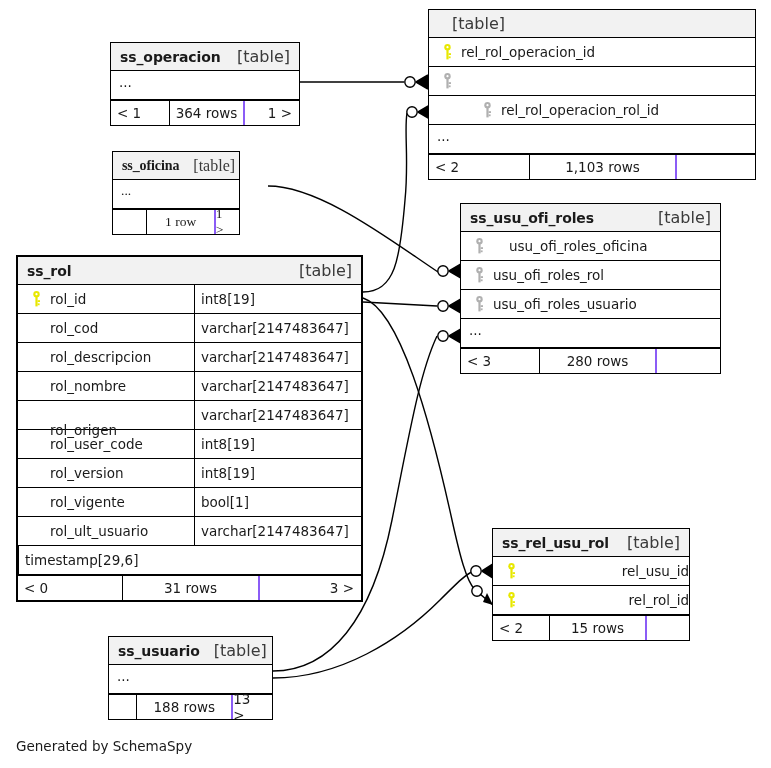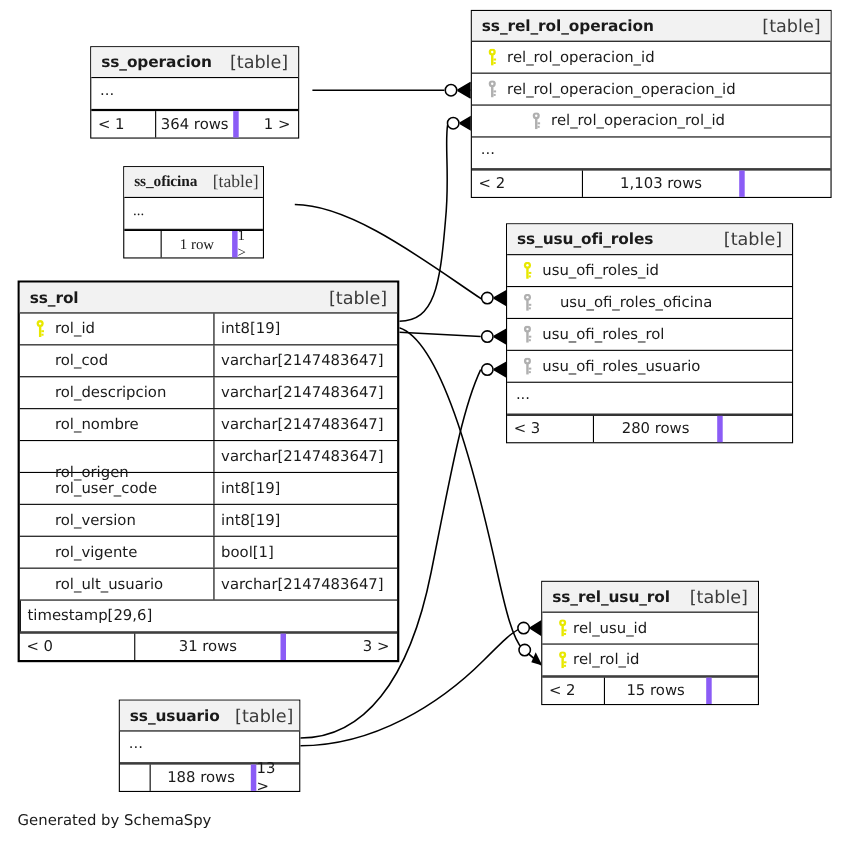--- a/index.html
+++ b/index.html
@@ -92,37 +92,37 @@
   }
   .keyslot {
     width: 20px;
     flex: 0 0 20px;
     display: flex;
     align-items: center;
     justify-content: center;
   }
   .indent { width: 20px; flex: 0 0 20px; }
   .colname { padding-left: 4px; }
-  .colname.centered { text-align: left; width: 100%; padding-left: 0; }
+  .colname.centered { text-align: right; width: 100%; padding-left: 0; }
   .footer {
     display: flex;
     align-items: center;
     height: 25px;
     box-sizing: border-box;
     border-top: 1px solid #000000;
     font-size: 13.5px;
   }
   .footer > div {
     height: 100%;
     display: flex;
     align-items: center;
     box-sizing: border-box;
   }
   .f-left { justify-content: flex-start; padding-left: 6px; }
-  .f-mid { justify-content: center; border-left: 1px solid #000000; border-right: 5px solid #8b5cf6; }
+  .f-mid { justify-content: center; border-left: 1px solid #000000; border-right: 2px solid #8b5cf6; }
   .f-right { justify-content: flex-end; padding-right: 7px; }
   .credit {
     position: absolute;
     left: 16px;
     top: 738px;
     font-size: 13.5px;
     color: #1a1a1a;
   }
   svg.keyicon { display: block; }
 </style>
@@ -189,21 +189,21 @@
 
       <g>
         <circle cx="477" cy="591" r="5.2" fill="#ffffff" stroke="#000000" stroke-width="1.4"></circle>
         <path d="M480,594 L493,605" stroke="#000000" stroke-width="1.6" fill="none"></path>
         <path d="M493,605 L483,602 L487,593 Z" fill="#000000"></path>
       </g>
     </g>
   </svg>
 
   <div id="tables-layer">
-      <div class="tbl" style="left: 82px; top: 42px; width: 190px;">
+      <div class="tbl" style="left: 110px; top: 42px; width: 190px;">
         <div class="tbl-title">
           <span class="tbl-name">ss_operacion</span>
           <span class="tbl-kind">[table]</span>
         </div>
         <div class="row ellipsis">...</div>
         <div class="footer">
           <div class="f-left" style="width:58px">&lt; 1</div>
           <div class="f-mid" style="width:76px">364 rows</div>
           <div class="f-right" style="flex:1 1 auto">1 &gt;</div>
         </div>
@@ -215,21 +215,20 @@
         </div>
         <div class="row ellipsis">...</div>
         <div class="footer">
           <div class="f-left" style="width:36px"></div>
           <div class="f-mid" style="width:76px">1 row</div>
           <div class="f-right" style="flex:1 1 auto">1 &gt;</div>
         </div>
       </div>
       <div class="tbl" style="left: 428px; top: 9px; width: 328px;">
         <div class="tbl-title">
-          <span class="tbl-name">ss_rel_rol_operacion</span>
           <span class="tbl-kind">[table]</span>
         </div>
         <div class="row">
           <div class="cell-name" style="width:100%;">
             <span class="keyslot">
               <svg class="keyicon" width="9" height="16" viewBox="0 0 9 16">
                 <circle cx="4.5" cy="3.2" r="3.2" fill="#e8e800"></circle>
                 <circle cx="4.5" cy="3.2" r="1.1" fill="#ffffff"></circle>
                 <rect x="3.4" y="5.2" width="2.2" height="10.2" fill="#e8e800"></rect>
                 <rect x="5.6" y="9.2" width="2.4" height="1.8" fill="#e8e800"></rect>
@@ -243,21 +242,20 @@
           <div class="cell-name" style="width:100%;">
             <span class="keyslot">
               <svg class="keyicon" width="9" height="16" viewBox="0 0 9 16">
                 <circle cx="4.5" cy="3.2" r="3.2" fill="#b0b0b0"></circle>
                 <circle cx="4.5" cy="3.2" r="1.1" fill="#ffffff"></circle>
                 <rect x="3.4" y="5.2" width="2.2" height="10.2" fill="#b0b0b0"></rect>
                 <rect x="5.6" y="9.2" width="2.4" height="1.8" fill="#b0b0b0"></rect>
                 <rect x="5.6" y="12.4" width="2.0" height="1.8" fill="#b0b0b0"></rect>
               </svg>
             </span>
-            <span class="colname">rel_rol_operacion_operacion_id</span>
           </div>
         </div>
         <div class="row">
           <div class="cell-name" style="width:100%;padding-left:48px;">
             <span class="keyslot">
               <svg class="keyicon" width="9" height="16" viewBox="0 0 9 16">
                 <circle cx="4.5" cy="3.2" r="3.2" fill="#b0b0b0"></circle>
                 <circle cx="4.5" cy="3.2" r="1.1" fill="#ffffff"></circle>
                 <rect x="3.4" y="5.2" width="2.2" height="10.2" fill="#b0b0b0"></rect>
                 <rect x="5.6" y="9.2" width="2.4" height="1.8" fill="#b0b0b0"></rect>
@@ -273,197 +271,183 @@
           <div class="f-mid" style="width:148px">1,103 rows</div>
           <div class="f-right" style="flex:1 1 auto"></div>
         </div>
       </div>
       <div class="tbl" style="left: 460px; top: 203px; width: 261px;">
         <div class="tbl-title">
           <span class="tbl-name">ss_usu_ofi_roles</span>
           <span class="tbl-kind">[table]</span>
         </div>
         <div class="row">
-          <div class="cell-name" style="width:100%;">
+          <div class="cell-name" style="width:100%;gap:16px;">
+            <span class="keyslot">
+              <svg class="keyicon" width="9" height="16" viewBox="0 0 9 16">
+                <circle cx="4.5" cy="3.2" r="3.2" fill="#b0b0b0"></circle>
+                <circle cx="4.5" cy="3.2" r="1.1" fill="#ffffff"></circle>
+                <rect x="3.4" y="5.2" width="2.2" height="10.2" fill="#b0b0b0"></rect>
+                <rect x="5.6" y="9.2" width="2.4" height="1.8" fill="#b0b0b0"></rect>
+                <rect x="5.6" y="12.4" width="2.0" height="1.8" fill="#b0b0b0"></rect>
+              </svg>
+            </span>
+            <span class="colname">usu_ofi_roles_oficina</span>
+          </div>
+        </div>
+        <div class="row">
+          <div class="cell-name" style="width:100%;">
+            <span class="keyslot">
+              <svg class="keyicon" width="9" height="16" viewBox="0 0 9 16">
+                <circle cx="4.5" cy="3.2" r="3.2" fill="#b0b0b0"></circle>
+                <circle cx="4.5" cy="3.2" r="1.1" fill="#ffffff"></circle>
+                <rect x="3.4" y="5.2" width="2.2" height="10.2" fill="#b0b0b0"></rect>
+                <rect x="5.6" y="9.2" width="2.4" height="1.8" fill="#b0b0b0"></rect>
+                <rect x="5.6" y="12.4" width="2.0" height="1.8" fill="#b0b0b0"></rect>
+              </svg>
+            </span>
+            <span class="colname">usu_ofi_roles_rol</span>
+          </div>
+        </div>
+        <div class="row">
+          <div class="cell-name" style="width:100%;">
+            <span class="keyslot">
+              <svg class="keyicon" width="9" height="16" viewBox="0 0 9 16">
+                <circle cx="4.5" cy="3.2" r="3.2" fill="#b0b0b0"></circle>
+                <circle cx="4.5" cy="3.2" r="1.1" fill="#ffffff"></circle>
+                <rect x="3.4" y="5.2" width="2.2" height="10.2" fill="#b0b0b0"></rect>
+                <rect x="5.6" y="9.2" width="2.4" height="1.8" fill="#b0b0b0"></rect>
+                <rect x="5.6" y="12.4" width="2.0" height="1.8" fill="#b0b0b0"></rect>
+              </svg>
+            </span>
+            <span class="colname">usu_ofi_roles_usuario</span>
+          </div>
+        </div>
+        <div class="row ellipsis">...</div>
+        <div class="footer">
+          <div class="f-left" style="width:78px">&lt; 3</div>
+          <div class="f-mid" style="width:118px">280 rows</div>
+          <div class="f-right" style="flex:1 1 auto"></div>
+        </div>
+      </div>
+      <div class="tbl thick" style="left: 16px; top: 255px; width: 347px;">
+        <div class="tbl-title">
+          <span class="tbl-name">ss_rol</span>
+          <span class="tbl-kind">[table]</span>
+        </div>
+        <div class="row">
+          <div class="cell-name" style="width:176px;">
             <span class="keyslot">
               <svg class="keyicon" width="9" height="16" viewBox="0 0 9 16">
                 <circle cx="4.5" cy="3.2" r="3.2" fill="#e8e800"></circle>
                 <circle cx="4.5" cy="3.2" r="1.1" fill="#ffffff"></circle>
                 <rect x="3.4" y="5.2" width="2.2" height="10.2" fill="#e8e800"></rect>
                 <rect x="5.6" y="9.2" width="2.4" height="1.8" fill="#e8e800"></rect>
                 <rect x="5.6" y="12.4" width="2.0" height="1.8" fill="#e8e800"></rect>
               </svg>
             </span>
-            <span class="colname">usu_ofi_roles_id</span>
-          </div>
-        </div>
-        <div class="row">
-          <div class="cell-name" style="width:100%;gap:16px;">
-            <span class="keyslot">
-              <svg class="keyicon" width="9" height="16" viewBox="0 0 9 16">
-                <circle cx="4.5" cy="3.2" r="3.2" fill="#b0b0b0"></circle>
-                <circle cx="4.5" cy="3.2" r="1.1" fill="#ffffff"></circle>
-                <rect x="3.4" y="5.2" width="2.2" height="10.2" fill="#b0b0b0"></rect>
-                <rect x="5.6" y="9.2" width="2.4" height="1.8" fill="#b0b0b0"></rect>
-                <rect x="5.6" y="12.4" width="2.0" height="1.8" fill="#b0b0b0"></rect>
-              </svg>
-            </span>
-            <span class="colname">usu_ofi_roles_oficina</span>
-          </div>
-        </div>
-        <div class="row">
-          <div class="cell-name" style="width:100%;">
-            <span class="keyslot">
-              <svg class="keyicon" width="9" height="16" viewBox="0 0 9 16">
-                <circle cx="4.5" cy="3.2" r="3.2" fill="#b0b0b0"></circle>
-                <circle cx="4.5" cy="3.2" r="1.1" fill="#ffffff"></circle>
-                <rect x="3.4" y="5.2" width="2.2" height="10.2" fill="#b0b0b0"></rect>
-                <rect x="5.6" y="9.2" width="2.4" height="1.8" fill="#b0b0b0"></rect>
-                <rect x="5.6" y="12.4" width="2.0" height="1.8" fill="#b0b0b0"></rect>
-              </svg>
-            </span>
-            <span class="colname">usu_ofi_roles_rol</span>
-          </div>
-        </div>
-        <div class="row">
-          <div class="cell-name" style="width:100%;">
-            <span class="keyslot">
-              <svg class="keyicon" width="9" height="16" viewBox="0 0 9 16">
-                <circle cx="4.5" cy="3.2" r="3.2" fill="#b0b0b0"></circle>
-                <circle cx="4.5" cy="3.2" r="1.1" fill="#ffffff"></circle>
-                <rect x="3.4" y="5.2" width="2.2" height="10.2" fill="#b0b0b0"></rect>
-                <rect x="5.6" y="9.2" width="2.4" height="1.8" fill="#b0b0b0"></rect>
-                <rect x="5.6" y="12.4" width="2.0" height="1.8" fill="#b0b0b0"></rect>
-              </svg>
-            </span>
-            <span class="colname">usu_ofi_roles_usuario</span>
-          </div>
-        </div>
-        <div class="row ellipsis">...</div>
-        <div class="footer">
-          <div class="f-left" style="width:78px">&lt; 3</div>
-          <div class="f-mid" style="width:118px">280 rows</div>
-          <div class="f-right" style="flex:1 1 auto"></div>
-        </div>
-      </div>
-      <div class="tbl thick" style="left: 16px; top: 255px; width: 347px;">
-        <div class="tbl-title">
-          <span class="tbl-name">ss_rol</span>
-          <span class="tbl-kind">[table]</span>
-        </div>
-        <div class="row">
-          <div class="cell-name" style="width:176px;">
+            <span class="colname">rol_id</span>
+          </div>
+          <div class="cell-type">int8[19]</div>
+        </div>
+        <div class="row">
+          <div class="cell-name" style="width:176px;">
+            <span class="indent"></span>
+            <span class="colname">rol_cod</span>
+          </div>
+          <div class="cell-type">varchar[2147483647]</div>
+        </div>
+        <div class="row">
+          <div class="cell-name" style="width:176px;">
+            <span class="indent"></span>
+            <span class="colname">rol_descripcion</span>
+          </div>
+          <div class="cell-type">varchar[2147483647]</div>
+        </div>
+        <div class="row">
+          <div class="cell-name" style="width:176px;">
+            <span class="indent"></span>
+            <span class="colname">rol_nombre</span>
+          </div>
+          <div class="cell-type">varchar[2147483647]</div>
+        </div>
+        <div class="row">
+          <div class="cell-name" style="width:176px;margin-top:29px;">
+            <span class="indent"></span>
+            <span class="colname">rol_origen</span>
+          </div>
+          <div class="cell-type">varchar[2147483647]</div>
+        </div>
+        <div class="row">
+          <div class="cell-name" style="width:176px;">
+            <span class="indent"></span>
+            <span class="colname">rol_user_code</span>
+          </div>
+          <div class="cell-type">int8[19]</div>
+        </div>
+        <div class="row">
+          <div class="cell-name" style="width:176px;">
+            <span class="indent"></span>
+            <span class="colname">rol_version</span>
+          </div>
+          <div class="cell-type">int8[19]</div>
+        </div>
+        <div class="row">
+          <div class="cell-name" style="width:176px;">
+            <span class="indent"></span>
+            <span class="colname">rol_vigente</span>
+          </div>
+          <div class="cell-type">bool[1]</div>
+        </div>
+        <div class="row">
+          <div class="cell-name" style="width:176px;">
+            <span class="indent"></span>
+            <span class="colname">rol_ult_usuario</span>
+          </div>
+          <div class="cell-type">varchar[2147483647]</div>
+        </div>
+        <div class="row">
+          <div class="cell-type">timestamp[29,6]</div>
+        </div>
+        <div class="footer">
+          <div class="f-left" style="width:104px">&lt; 0</div>
+          <div class="f-mid" style="width:138px">31 rows</div>
+          <div class="f-right" style="flex:1 1 auto">3 &gt;</div>
+        </div>
+      </div>
+      <div class="tbl" style="left: 492px; top: 528px; width: 198px;">
+        <div class="tbl-title">
+          <span class="tbl-name">ss_rel_usu_rol</span>
+          <span class="tbl-kind">[table]</span>
+        </div>
+        <div class="row">
+          <div class="cell-name" style="width:100%;">
             <span class="keyslot">
               <svg class="keyicon" width="9" height="16" viewBox="0 0 9 16">
                 <circle cx="4.5" cy="3.2" r="3.2" fill="#e8e800"></circle>
                 <circle cx="4.5" cy="3.2" r="1.1" fill="#ffffff"></circle>
                 <rect x="3.4" y="5.2" width="2.2" height="10.2" fill="#e8e800"></rect>
                 <rect x="5.6" y="9.2" width="2.4" height="1.8" fill="#e8e800"></rect>
                 <rect x="5.6" y="12.4" width="2.0" height="1.8" fill="#e8e800"></rect>
               </svg>
             </span>
-            <span class="colname">rol_id</span>
-          </div>
-          <div class="cell-type">int8[19]</div>
-        </div>
-        <div class="row">
-          <div class="cell-name" style="width:176px;">
-            <span class="indent"></span>
-            <span class="colname">rol_cod</span>
-          </div>
-          <div class="cell-type">varchar[2147483647]</div>
-        </div>
-        <div class="row">
-          <div class="cell-name" style="width:176px;">
-            <span class="indent"></span>
-            <span class="colname">rol_descripcion</span>
-          </div>
-          <div class="cell-type">varchar[2147483647]</div>
-        </div>
-        <div class="row">
-          <div class="cell-name" style="width:176px;">
-            <span class="indent"></span>
-            <span class="colname">rol_nombre</span>
-          </div>
-          <div class="cell-type">varchar[2147483647]</div>
-        </div>
-        <div class="row">
-          <div class="cell-name" style="width:176px;margin-top:29px;">
-            <span class="indent"></span>
-            <span class="colname">rol_origen</span>
-          </div>
-          <div class="cell-type">varchar[2147483647]</div>
-        </div>
-        <div class="row">
-          <div class="cell-name" style="width:176px;">
-            <span class="indent"></span>
-            <span class="colname">rol_user_code</span>
-          </div>
-          <div class="cell-type">int8[19]</div>
-        </div>
-        <div class="row">
-          <div class="cell-name" style="width:176px;">
-            <span class="indent"></span>
-            <span class="colname">rol_version</span>
-          </div>
-          <div class="cell-type">int8[19]</div>
-        </div>
-        <div class="row">
-          <div class="cell-name" style="width:176px;">
-            <span class="indent"></span>
-            <span class="colname">rol_vigente</span>
-          </div>
-          <div class="cell-type">bool[1]</div>
-        </div>
-        <div class="row">
-          <div class="cell-name" style="width:176px;">
-            <span class="indent"></span>
-            <span class="colname">rol_ult_usuario</span>
-          </div>
-          <div class="cell-type">varchar[2147483647]</div>
-        </div>
-        <div class="row">
-          <div class="cell-type">timestamp[29,6]</div>
-        </div>
-        <div class="footer">
-          <div class="f-left" style="width:104px">&lt; 0</div>
-          <div class="f-mid" style="width:138px">31 rows</div>
-          <div class="f-right" style="flex:1 1 auto">3 &gt;</div>
-        </div>
-      </div>
-      <div class="tbl" style="left: 492px; top: 528px; width: 198px;">
-        <div class="tbl-title">
-          <span class="tbl-name">ss_rel_usu_rol</span>
-          <span class="tbl-kind">[table]</span>
+            <span class="colname centered">rel_usu_id</span>
+          </div>
         </div>
         <div class="row">
           <div class="cell-name" style="width:100%;">
             <span class="keyslot">
               <svg class="keyicon" width="9" height="16" viewBox="0 0 9 16">
                 <circle cx="4.5" cy="3.2" r="3.2" fill="#e8e800"></circle>
                 <circle cx="4.5" cy="3.2" r="1.1" fill="#ffffff"></circle>
                 <rect x="3.4" y="5.2" width="2.2" height="10.2" fill="#e8e800"></rect>
                 <rect x="5.6" y="9.2" width="2.4" height="1.8" fill="#e8e800"></rect>
                 <rect x="5.6" y="12.4" width="2.0" height="1.8" fill="#e8e800"></rect>
               </svg>
             </span>
-            <span class="colname centered">rel_usu_id</span>
-          </div>
-        </div>
-        <div class="row">
-          <div class="cell-name" style="width:100%;">
-            <span class="keyslot">
-              <svg class="keyicon" width="9" height="16" viewBox="0 0 9 16">
-                <circle cx="4.5" cy="3.2" r="3.2" fill="#e8e800"></circle>
-                <circle cx="4.5" cy="3.2" r="1.1" fill="#ffffff"></circle>
-                <rect x="3.4" y="5.2" width="2.2" height="10.2" fill="#e8e800"></rect>
-                <rect x="5.6" y="9.2" width="2.4" height="1.8" fill="#e8e800"></rect>
-                <rect x="5.6" y="12.4" width="2.0" height="1.8" fill="#e8e800"></rect>
-              </svg>
-            </span>
             <span class="colname centered">rel_rol_id</span>
           </div>
         </div>
         <div class="footer">
           <div class="f-left" style="width:56px">&lt; 2</div>
           <div class="f-mid" style="width:98px">15 rows</div>
           <div class="f-right" style="flex:1 1 auto"></div>
         </div>
       </div>
       <div class="tbl" style="left: 108px; top: 636px; width: 165px;">

